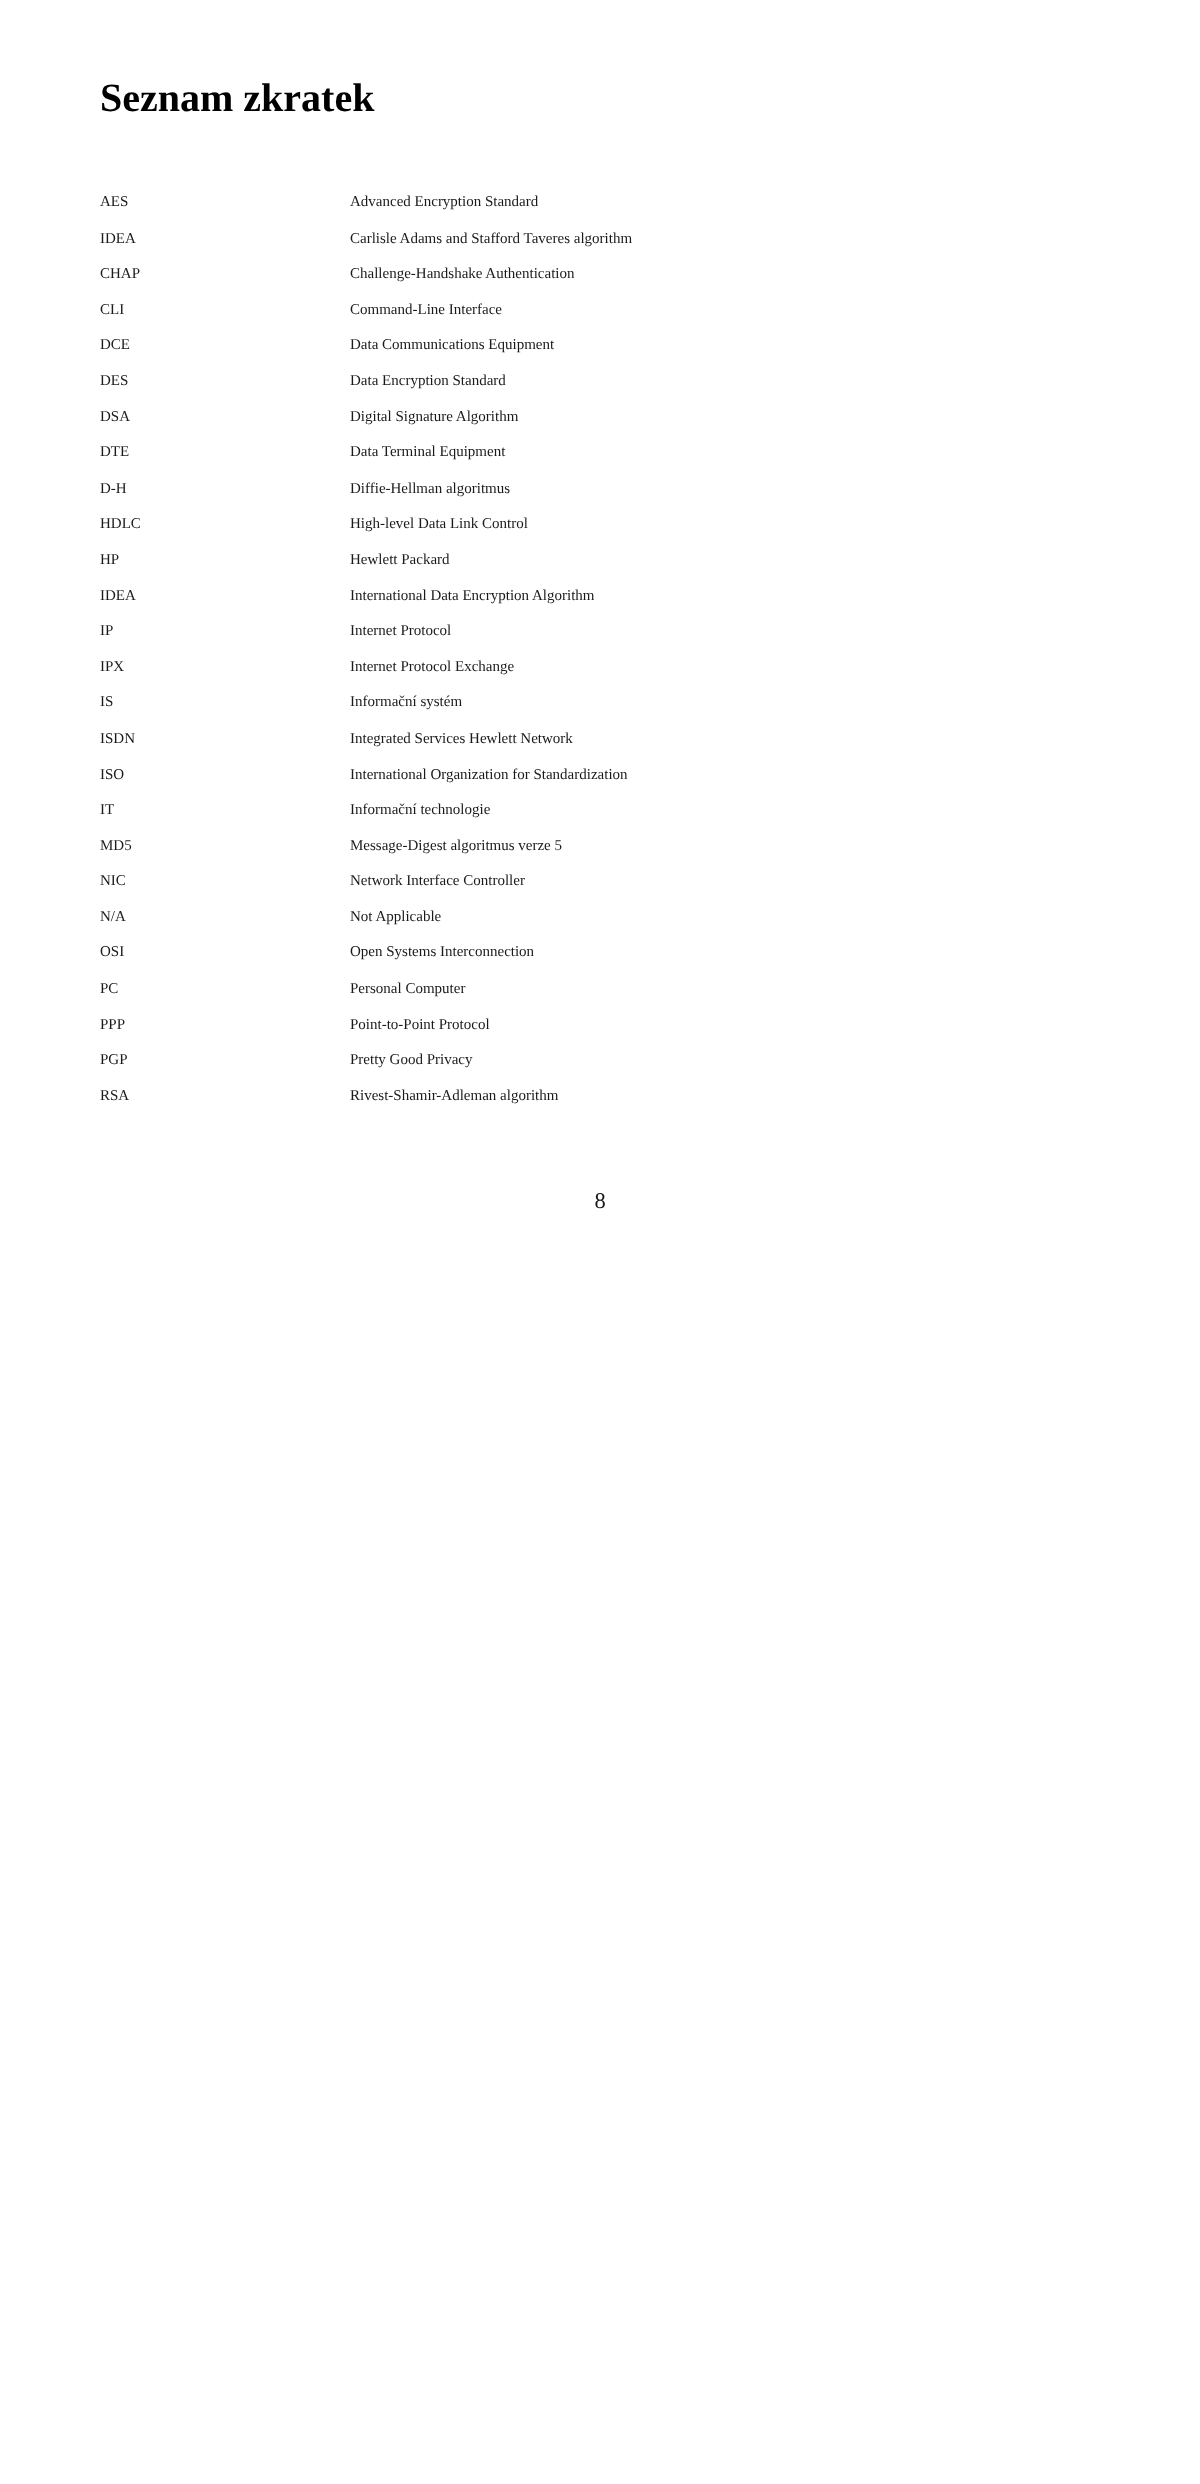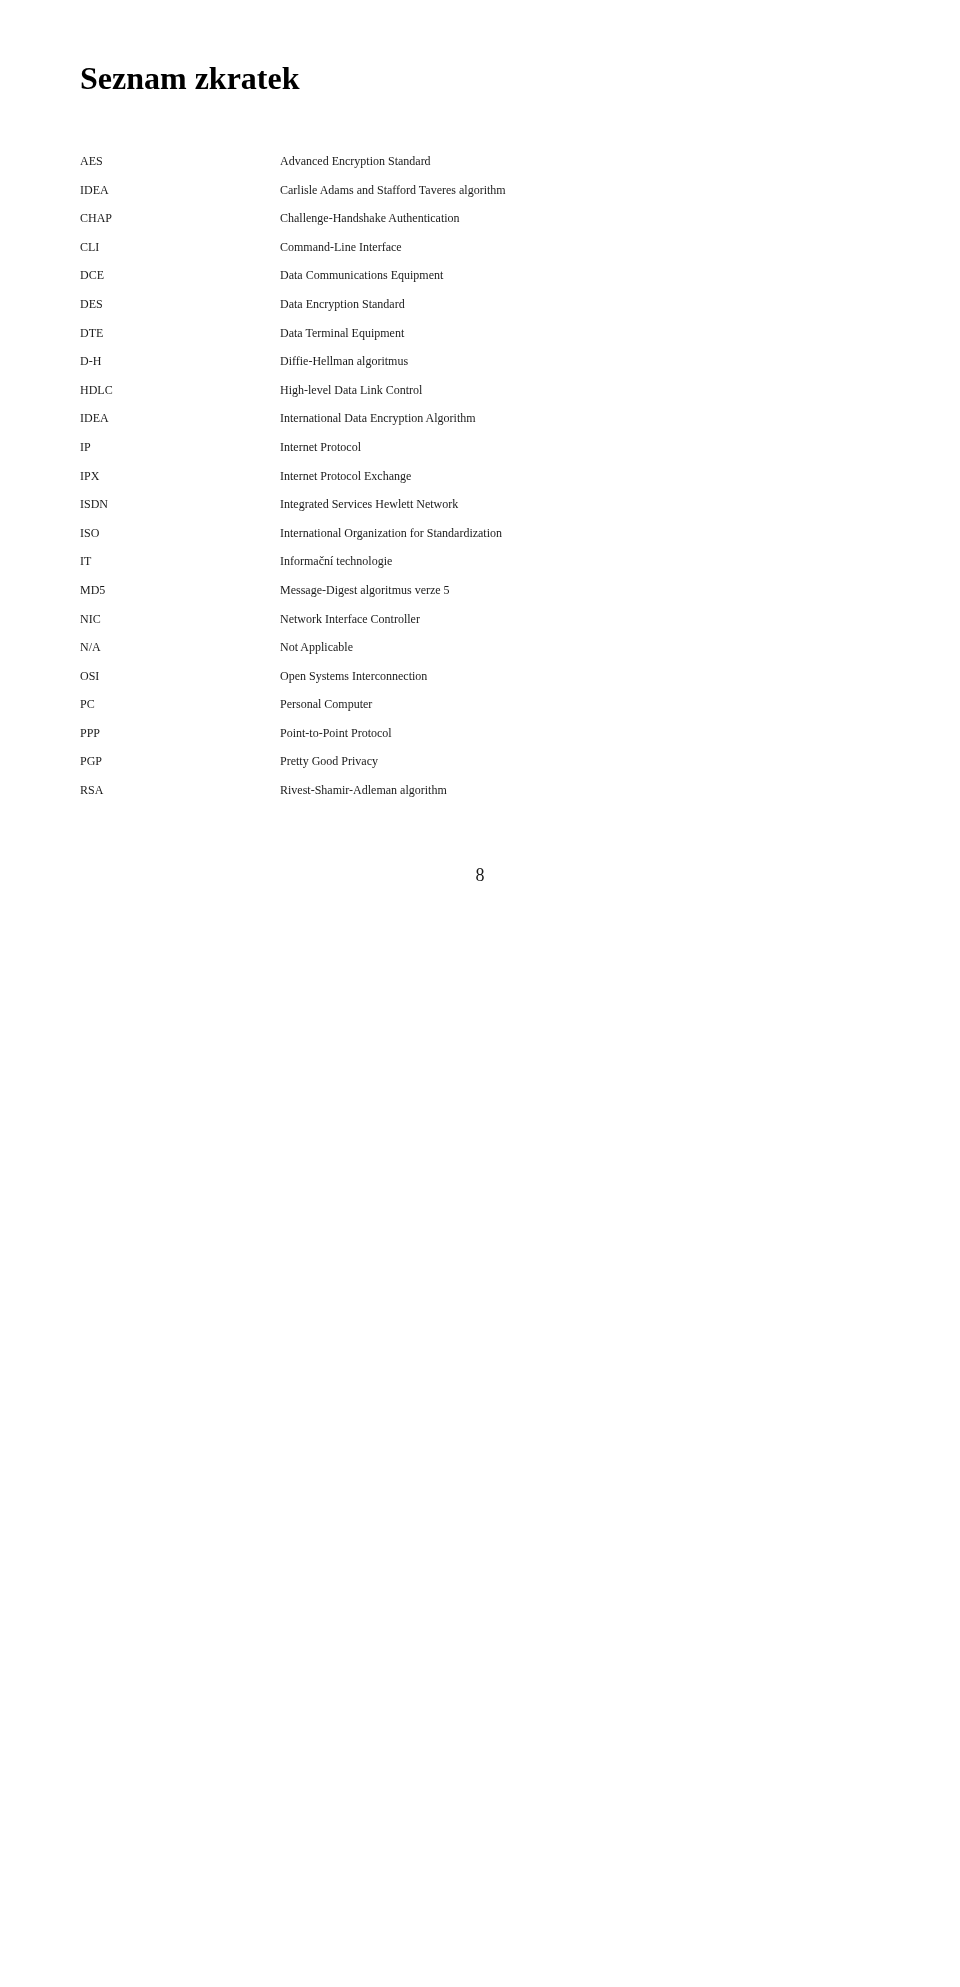--- a/index.html
+++ b/index.html
@@ -83,42 +83,54 @@
       </tr>
       <tr>
         <td class="abbr">DCE</td>
         <td class="definition">Data Communications Equipment</td>
       </tr>
       <tr>
         <td class="abbr">DES</td>
         <td class="definition">Data Encryption Standard</td>
       </tr>
       <tr>
+        <td class="abbr">DSA</td>
+        <td class="definition">Digital Signature Algorithm</td>
+      </tr>
+      <tr>
         <td class="abbr">DTE</td>
         <td class="definition">Data Terminal Equipment</td>
       </tr>
       <tr>
         <td class="abbr">D-H</td>
         <td class="definition">Diffie-Hellman algoritmus</td>
       </tr>
       <tr>
         <td class="abbr">HDLC</td>
         <td class="definition">High-level Data Link Control</td>
       </tr>
       <tr>
+        <td class="abbr">HP</td>
+        <td class="definition">Hewlett Packard</td>
+      </tr>
+      <tr>
         <td class="abbr">IDEA</td>
         <td class="definition">International Data Encryption Algorithm</td>
       </tr>
       <tr>
         <td class="abbr">IP</td>
         <td class="definition">Internet Protocol</td>
       </tr>
       <tr>
         <td class="abbr">IPX</td>
         <td class="definition">Internet Protocol Exchange</td>
+      </tr>
+      <tr>
+        <td class="abbr">IS</td>
+        <td class="definition">Informační systém</td>
       </tr>
       <tr>
         <td class="abbr">ISDN</td>
         <td class="definition">Integrated Services Hewlett Network</td>
       </tr>
       <tr>
         <td class="abbr">ISO</td>
         <td class="definition">International Organization for Standardization</td>
       </tr>
       <tr>

